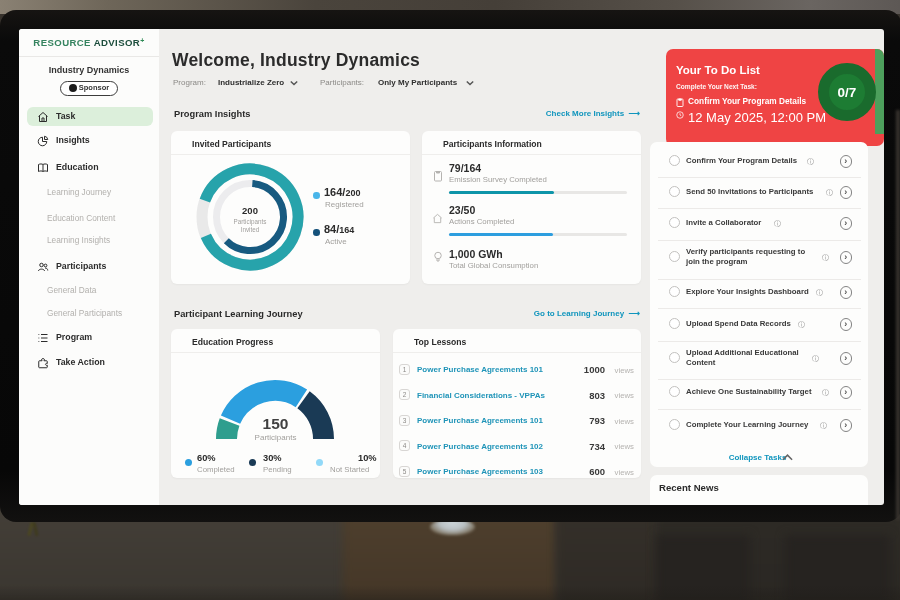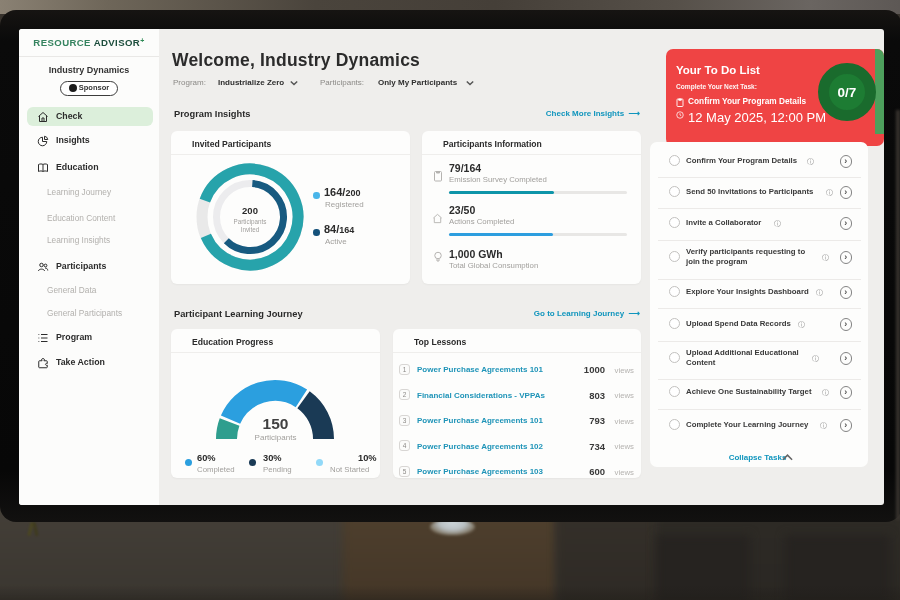--- a/index.html
+++ b/index.html
@@ -94,21 +94,21 @@
 
     <div id="sidebar">
       <div class="logo"><span class="r">RESOURCE </span><span class="a">ADVISOR</span><span class="p">+</span></div>
       <div class="logo-div"></div>
       <div class="orgname">Industry Dynamics</div>
       <div class="sponsor"><span class="dot"></span>Sponsor</div>
       <div class="navitem nav-home" style="top:78px;">
           <svg width="12" height="12" viewBox="0 0 24 24" fill="none" stroke="#2c2c2c" stroke-width="2">
             <path d="M3 11 L12 3 L21 11 M5 10 V21 H19 V10 M10 21 V14 H14 V21"></path>
           </svg>
-          <span class="t">Check</span>
+          <span class="t">Task</span>
         </div>
       <div class="navitem" style="top:102px;">
           <svg width="12" height="12" viewBox="0 0 24 24" fill="none" stroke="#2c2c2c" stroke-width="2">
             <path d="M11 4.5 A 8.5 8.5 0 1 0 19.5 13 L11 13 Z"></path>
             <path d="M15 2.5 A 7.5 7.5 0 0 1 21.5 9 L15 9 Z"></path>
           </svg>
           <span class="t">Insights</span>
         </div>
       <div class="navitem" style="top:129px;">
           <svg width="12" height="12" viewBox="0 0 24 24" fill="none" stroke="#2c2c2c" stroke-width="2">
@@ -341,14 +341,17 @@
           <div class="lbl" style="top:278px;">Complete Your Learning Journey</div>
           <div class="q" style="left:170px; top:279px;">ⓘ</div>
           <div class="go" style="top:277px;">›</div>
         </div>
         <div style="position:absolute; left:0; top:311px; width:237px; text-align:center; padding-right:22px; font-size:8px; font-weight:bold; color:#1095bd;">Collapse Tasks</div>
         <svg width="11" height="7" viewBox="0 0 12 7" style="position:absolute; left:132px; top:312px;" fill="none" stroke="#666" stroke-width="1.7">
           <path d="M1 6 L6 1 L11 6"></path>
         </svg>
       </div>
 
+    <div class="newscard">
+      <div style="position:absolute; left:9px; top:7px; font-size:9.6px; font-weight:bold; color:#2b2b2b;">Recent News</div>
+    </div>
   </div>
 </div>
 
 </body></html>

